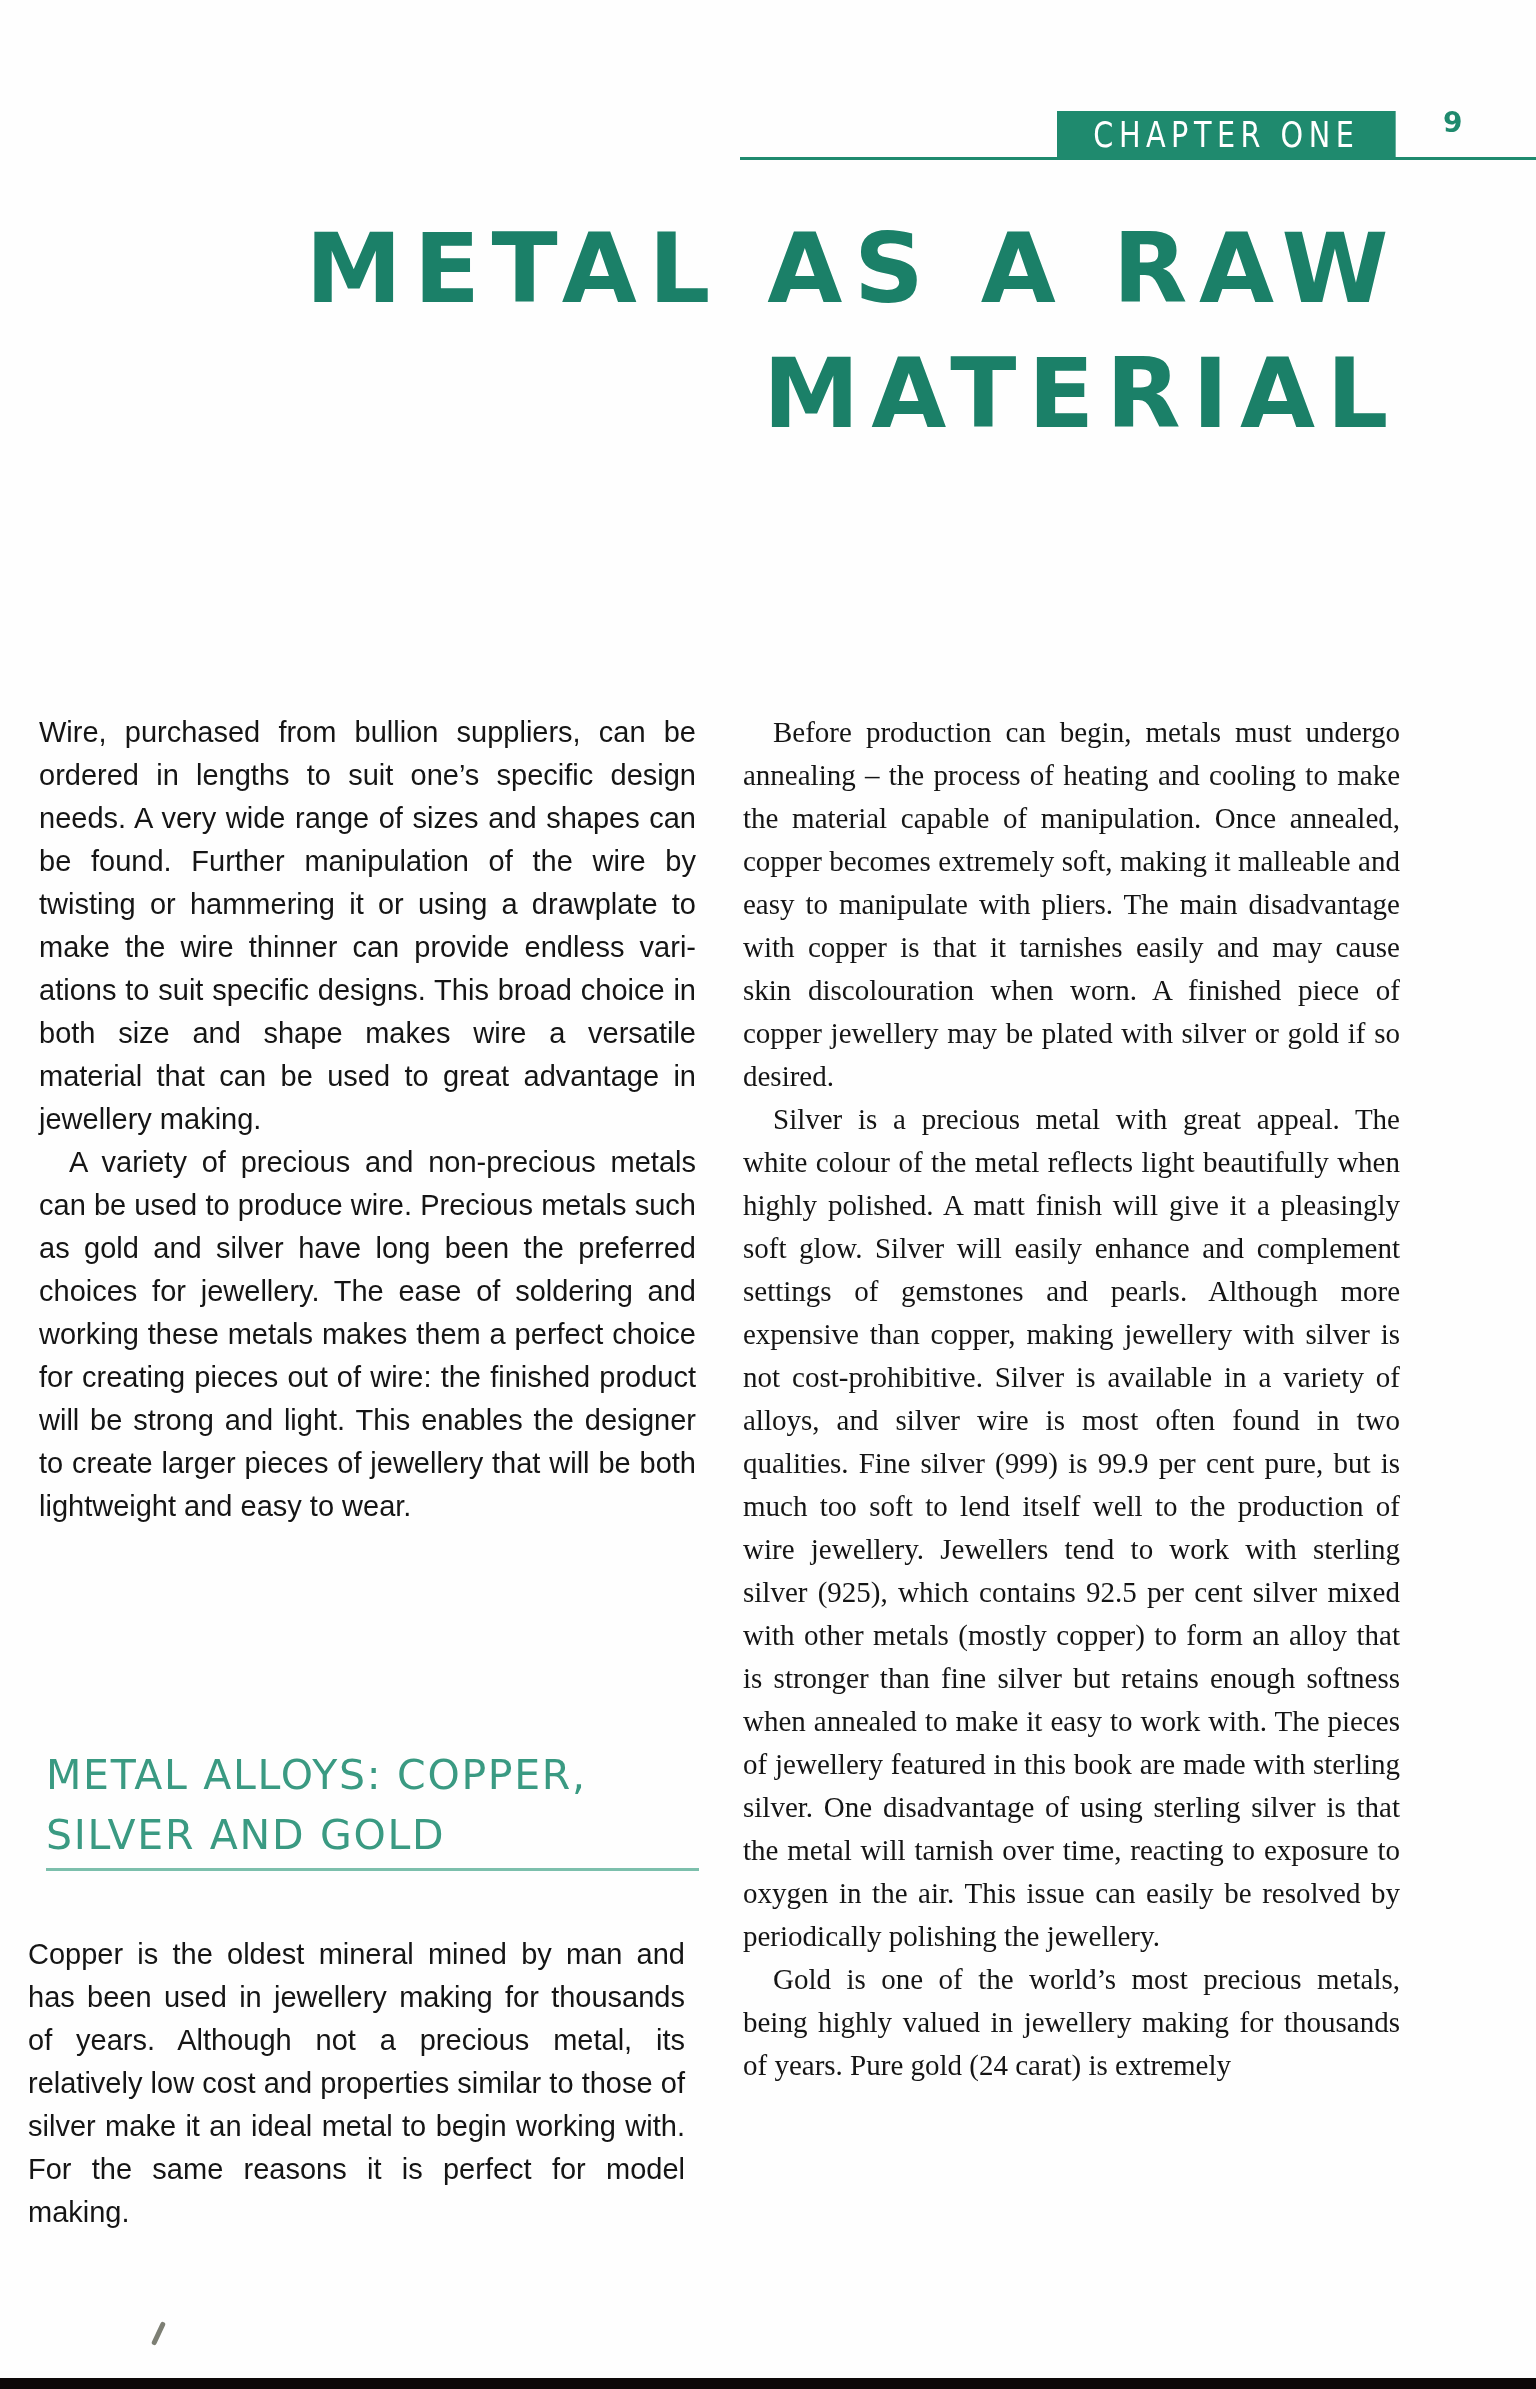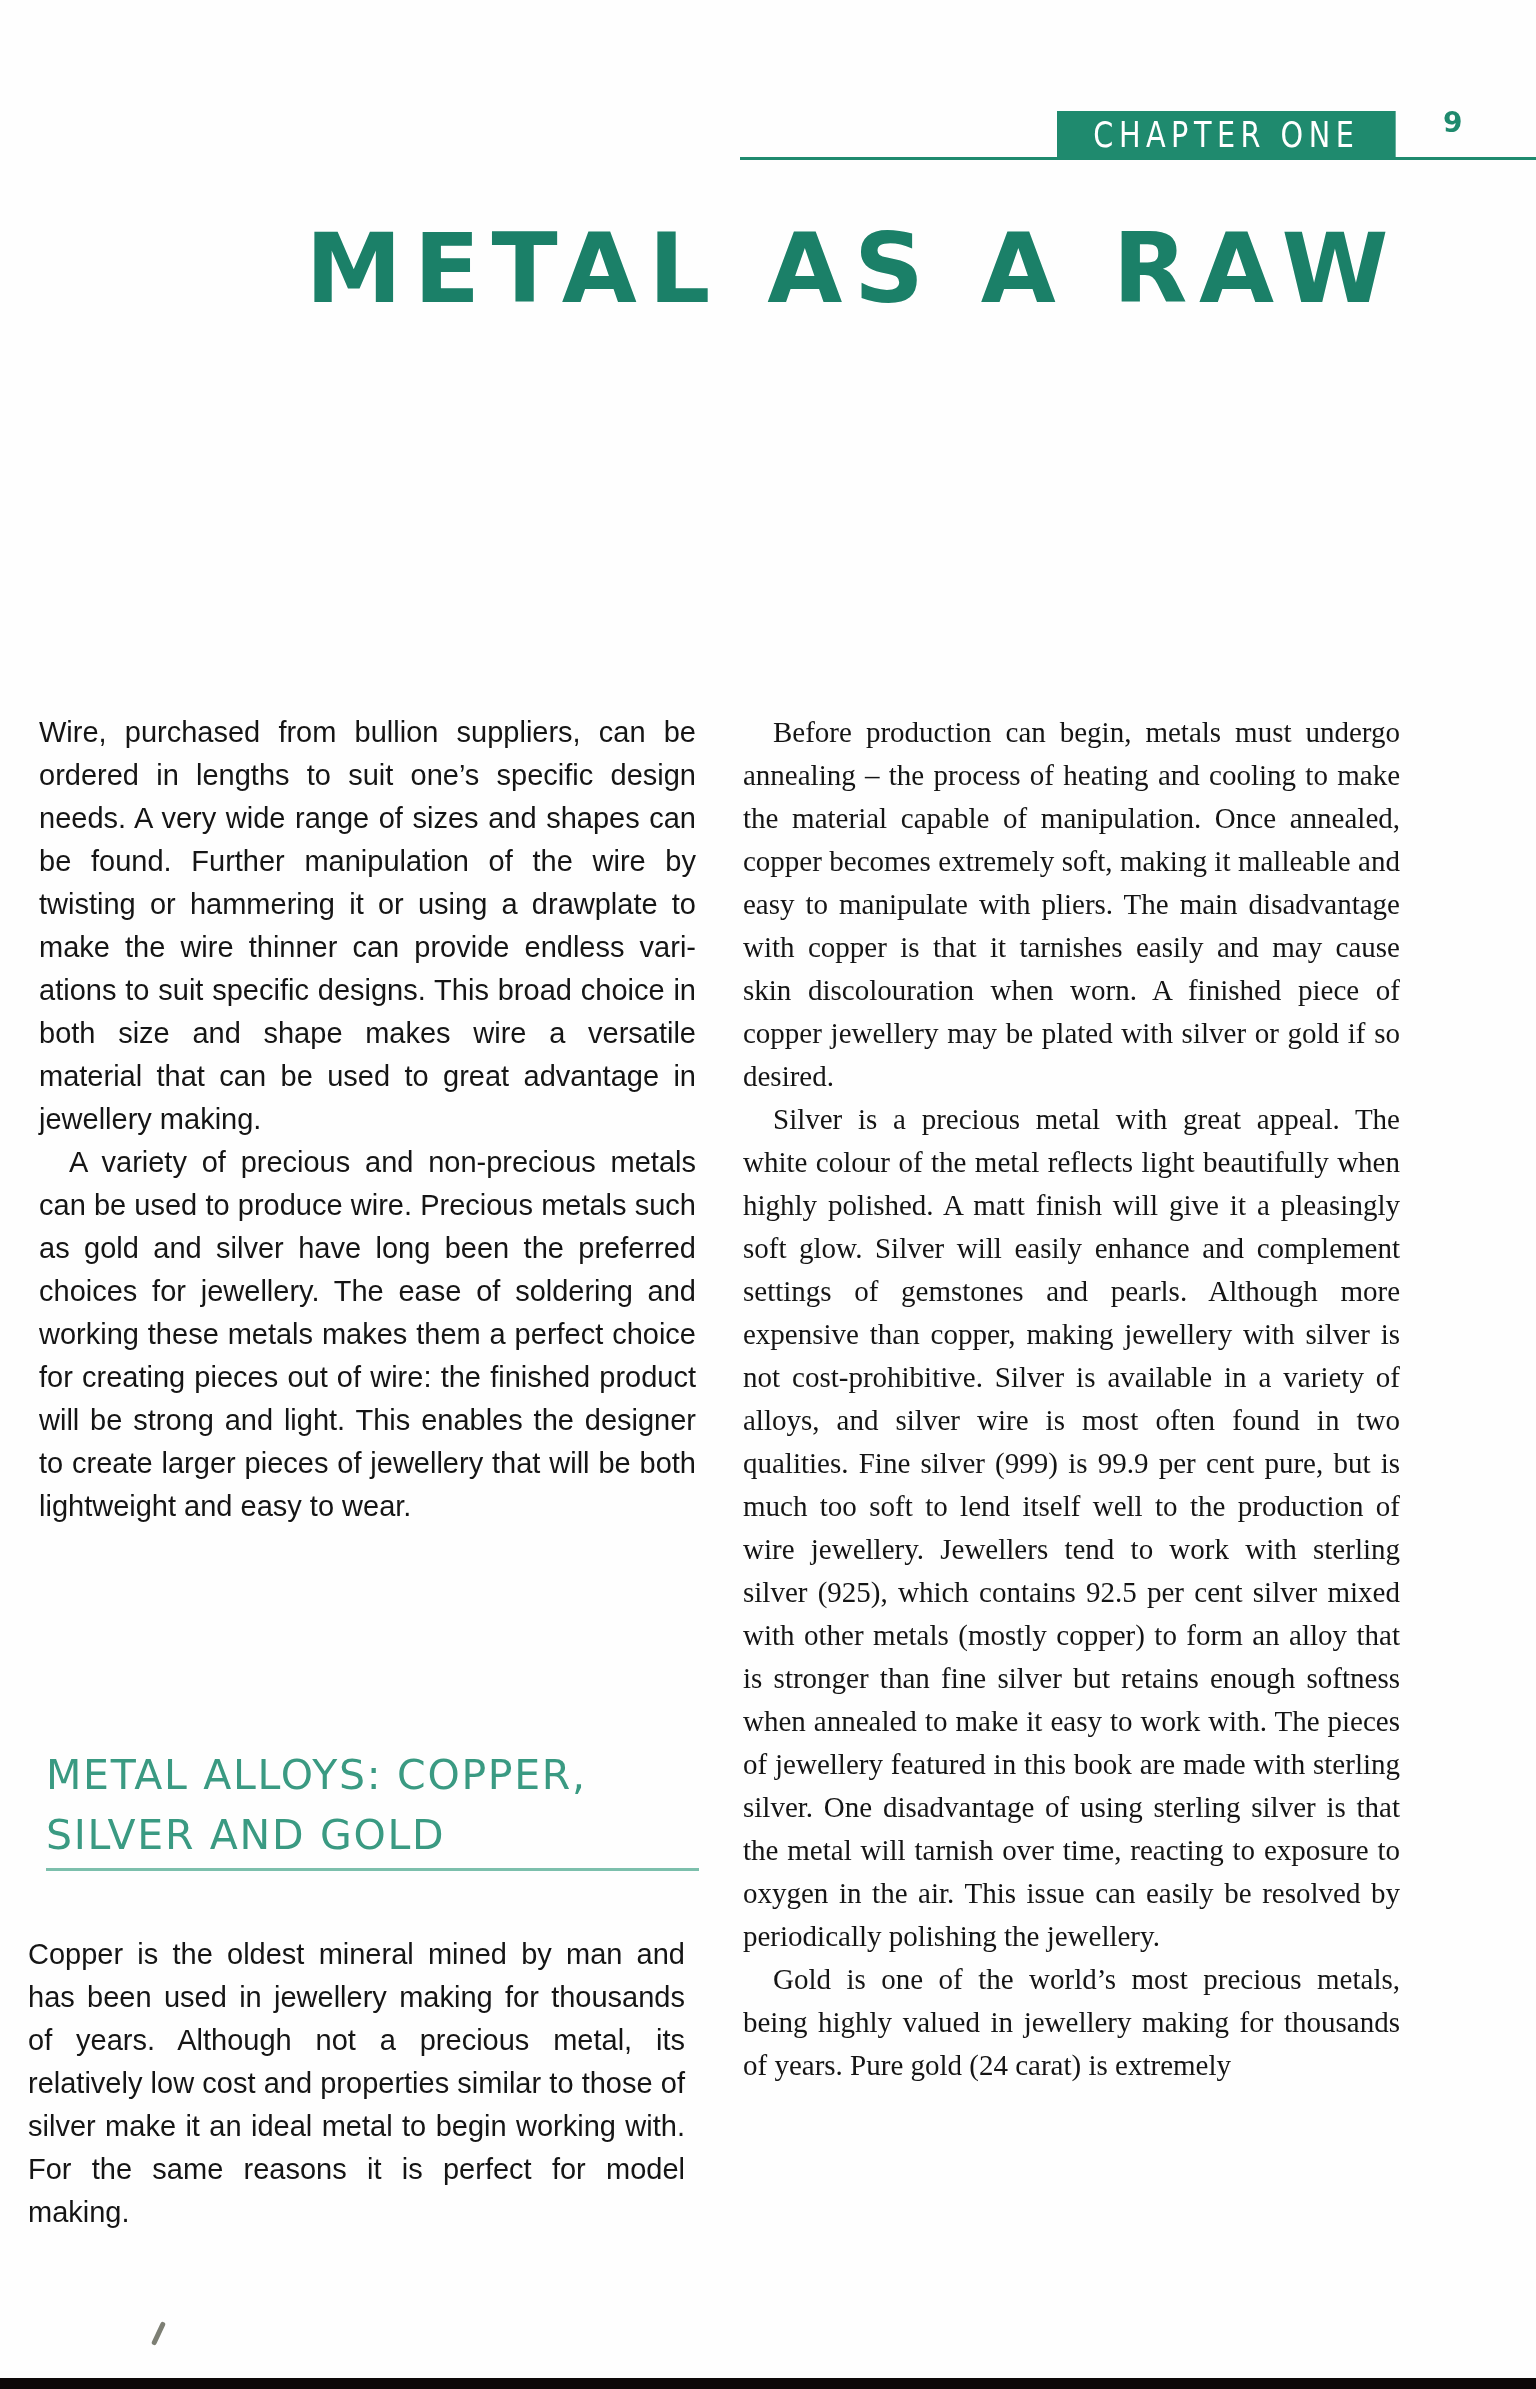--- a/index.html
+++ b/index.html
@@ -114,20 +114,21 @@
 <body>
 
 <div class="page">
 
   <div class="header-rule"></div>
   <div class="chapter-box">CHAPTER ONE</div>
   <div class="page-number">9</div>
 
   <h1 class="title">
     <span>METAL AS A RAW</span>
+    <span>MATERIAL</span>
   </h1>
 
   <div class="col col-left-a">
     <p>Wire, purchased from bullion suppliers, can be ordered in lengths to suit one’s specific design needs. A very wide range of sizes and shapes can be found. Further manipulation of the wire by twisting or hammering it or using a drawplate to make the wire thinner can provide endless vari­ations to suit specific designs. This broad choice in both size and shape makes wire a versatile material that can be used to great advantage in jewellery making.</p>
     <p class="indent">A variety of precious and non-precious metals can be used to produce wire. Precious metals such as gold and silver have long been the pre­ferred choices for jewellery. The ease of solder­ing and working these metals makes them a perfect choice for creating pieces out of wire: the finished product will be strong and light. This enables the designer to create larger pieces of jewellery that will be both lightweight and easy to wear.</p>
   </div>
 
   <h2 class="section-heading">METAL ALLOYS: COPPER, SILVER AND GOLD</h2>
   <div class="section-rule"></div>
 

